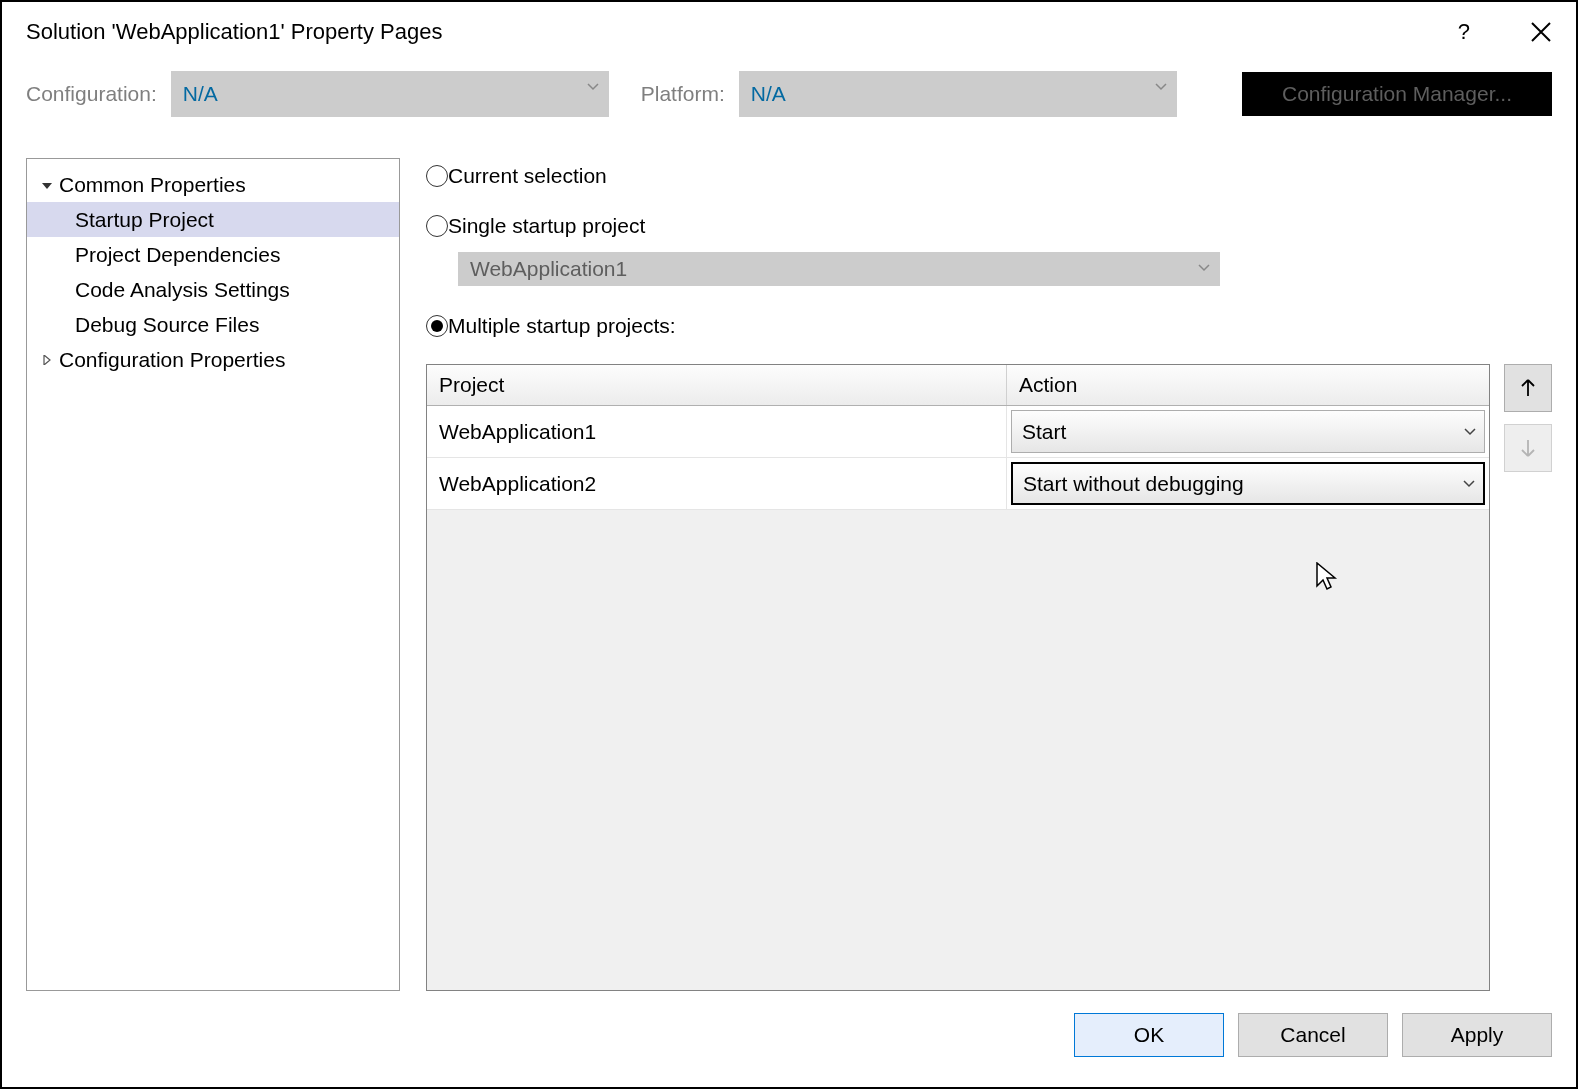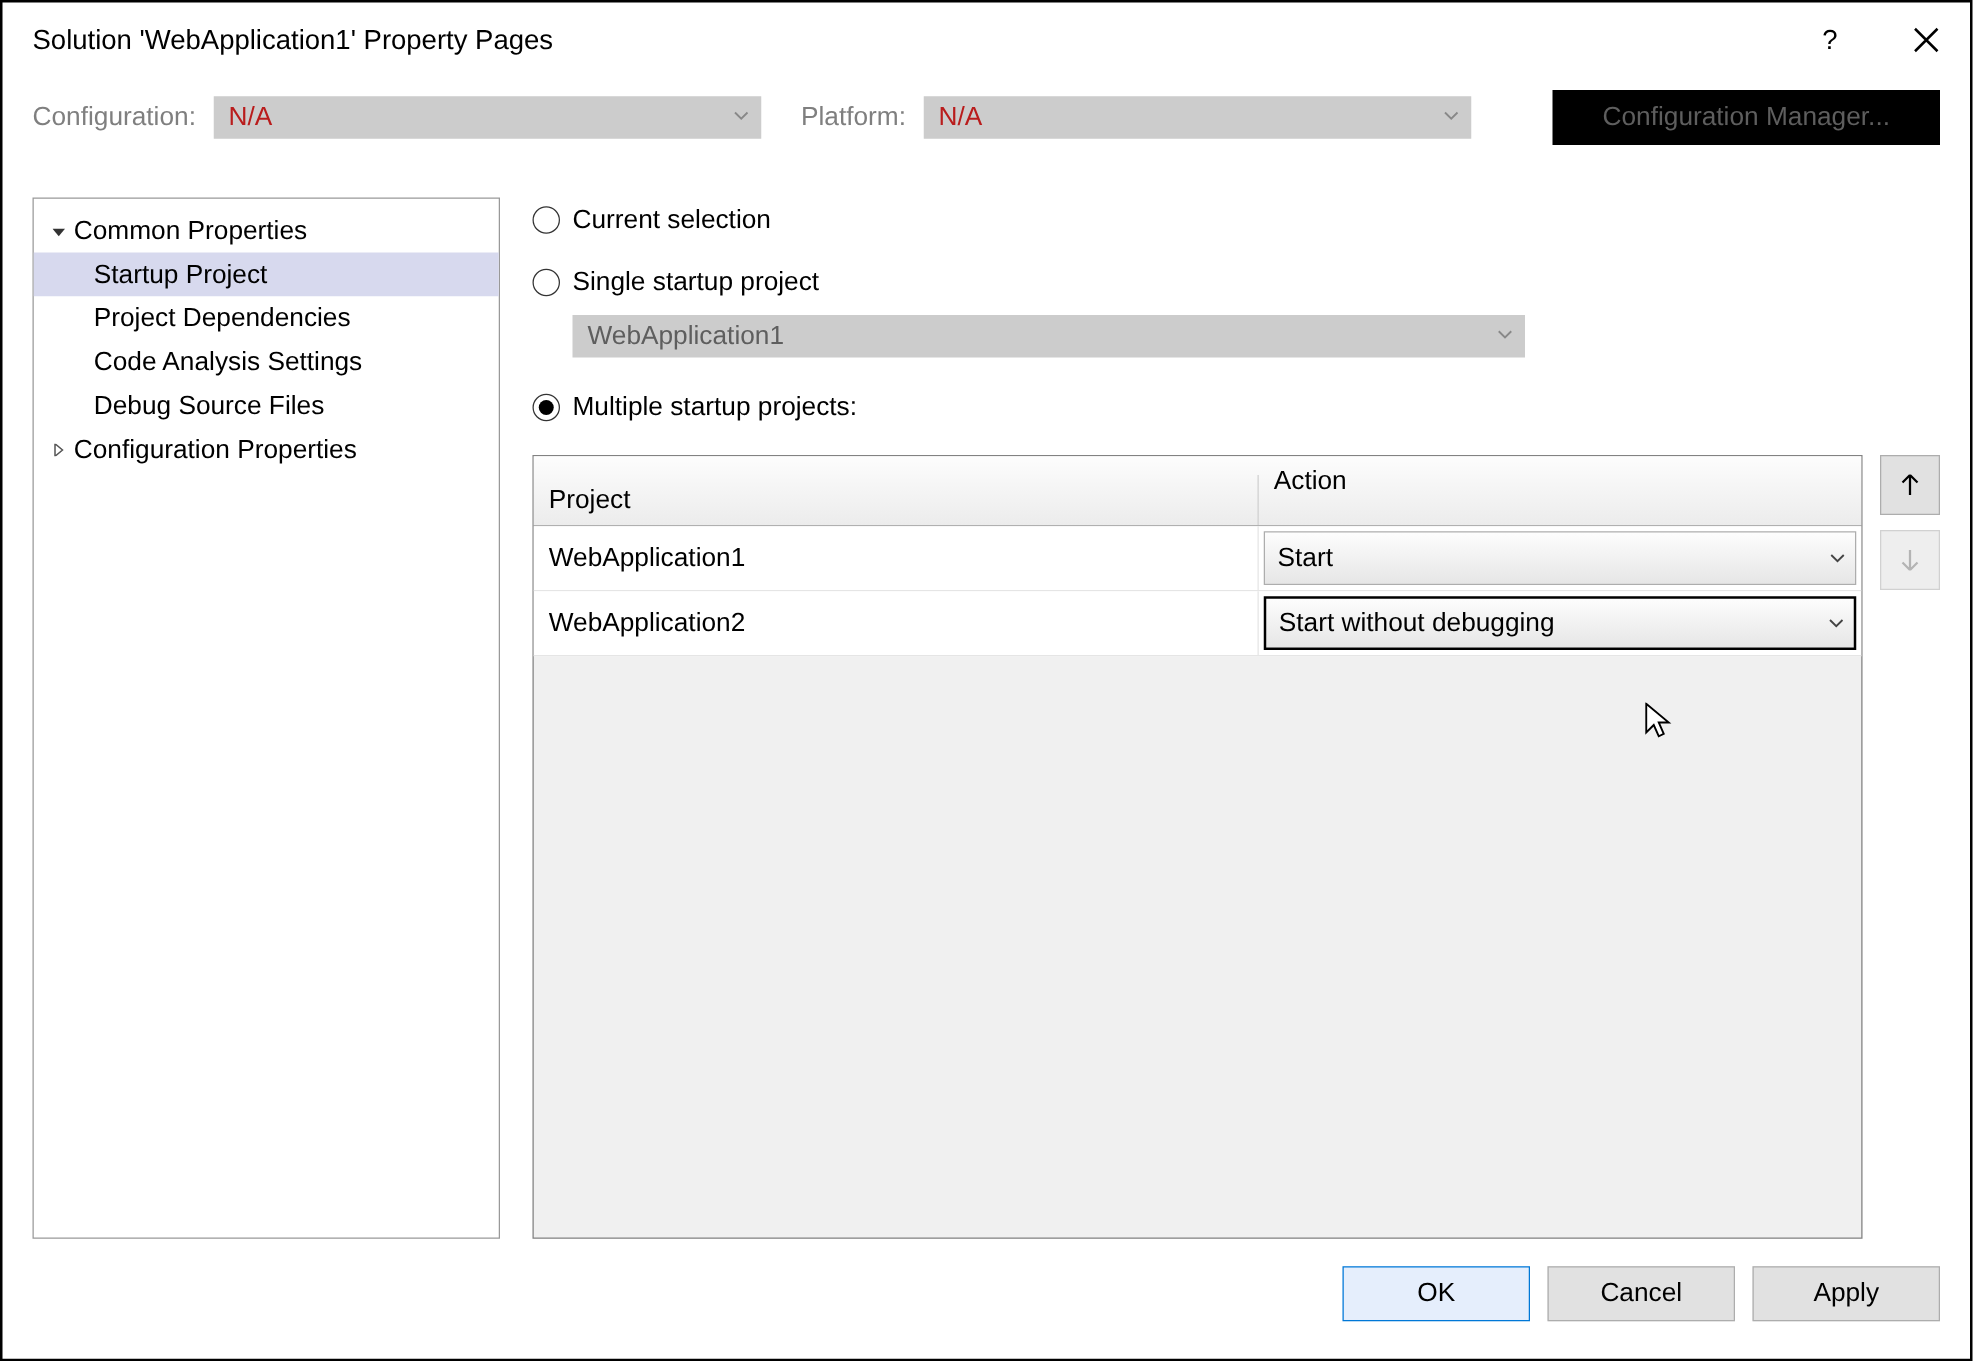--- a/index.html
+++ b/index.html
@@ -8,50 +8,50 @@
     
     .titlebar { height: 60px; display: flex; align-items: center; padding: 0 24px; justify-content: space-between; }
     .titlebar .title { font-size: 22px; color: #000; }
     .titlebar .controls { display: flex; align-items: center; gap: 60px; font-size: 22px; }
     .titlebar .help { font-size: 22px; color: #000; }
     .titlebar .close { width: 22px; height: 22px; }
 
     
     .toolbar { height: 64px; display: flex; align-items: center; padding: 0 24px; gap: 14px; }
     .toolbar .lbl { font-size: 21px; color: #7f7f7f; }
-    .toolbar .dd { height: 34px; background: #cccccc; position: relative; display: flex; align-items: center; padding: 0 12px; font-size: 21px; color: #b91c1c; }
+    .toolbar .dd { height: 46px; background: #cccccc; position: relative; display: flex; align-items: center; padding: 0 12px; font-size: 21px; color: #0369a1; }
     .toolbar .dd.config { width: 438px; }
     .toolbar .dd.platform { width: 438px; }
     .toolbar .dd .chev { position: absolute; right: 10px; top: 12px; }
     .toolbar .btn-mgr { margin-left: auto; height: 44px; width: 310px; background: #000000; display: flex; align-items: center; justify-content: center; font-size: 21px; color: #5e5e5e; }
 
     
     .main { position: absolute; top: 156px; left: 24px; right: 24px; bottom: 96px; display: flex; gap: 26px; }
 
     
     .tree { width: 374px; border: 1px solid #999999; background: #fff; padding: 8px 0; font-size: 21px; }
     .tree-row { height: 35px; display: flex; align-items: center; padding-left: 10px; }
     .tree-row.selected { background: #d7d9ee; }
     .tree-row .expander { width: 20px; display: inline-flex; align-items: center; justify-content: center; margin-right: 2px;}
     .tree-row.child { padding-left: 48px; }
 
     
     .right { flex: 1; display: flex; flex-direction: column; font-size: 21px; }
-    .radio-row { display: flex; align-items: center; height: 36px; gap: 10px; margin-bottom: 14px;}
+    .radio-row { display: flex; align-items: center; height: 36px; margin-bottom: 14px;}
     .radio-outer { width: 22px; height: 22px; border: 1.5px solid #333; border-radius: 50%; display: inline-flex; align-items: center; justify-content: center; }
     .radio-outer.checked::after { content: ""; width: 12px; height: 12px; background: #000; border-radius: 50%; display: block; }
     .single-dd { margin-left: 32px; width: 762px; height: 34px; background: #cccccc; color: #5e5e5e; display:flex; align-items:center; padding:0 12px; position:relative; margin-bottom: 22px; margin-top:-6px; }
     .single-dd .chev { position:absolute; right:10px; top:12px; }
 
     
     .grid-wrap { display:flex; gap:14px; margin-top: 6px; flex:1; }
     .grid { flex:1; border:1px solid #828282; background:#f0f0f0; display:flex; flex-direction:column; }
     .grid-header { display:flex; background: linear-gradient(#fdfdfd,#ececec); border-bottom:1px solid #b0b0b0; }
     .gh-cell { padding: 8px 12px; font-size:21px; border-right:1px solid #d0d0d0; }
-    .gh-cell.project { flex: 0 0 580px; margin-top: 15px; }
+    .gh-cell.project { flex: 0 0 580px; }
     .gh-cell.action { flex:1; border-right:none; }
     .grid-row { display:flex; background:#fff; border-bottom:1px solid #e5e5e5; height:52px; align-items:stretch; }
     .gc-cell { padding: 0 12px; display:flex; align-items:center; border-right:1px solid #e5e5e5; }
     .gc-cell.project { flex:0 0 580px; }
     .gc-cell.action { flex:1; border-right:none; padding:4px; }
     .action-dd { flex:1; height:100%; background: linear-gradient(#fdfdfd,#e6e6e6); border:1px solid #adadad; display:flex; align-items:center; padding:0 10px; position:relative; font-size:21px;text-align:right;}
     .action-dd.selected { border:2px solid #000; }
     .action-dd .chev { position:absolute; right:8px; top:50%; transform:translateY(-50%);}
     .grid-body-fill { flex:1; }
 

